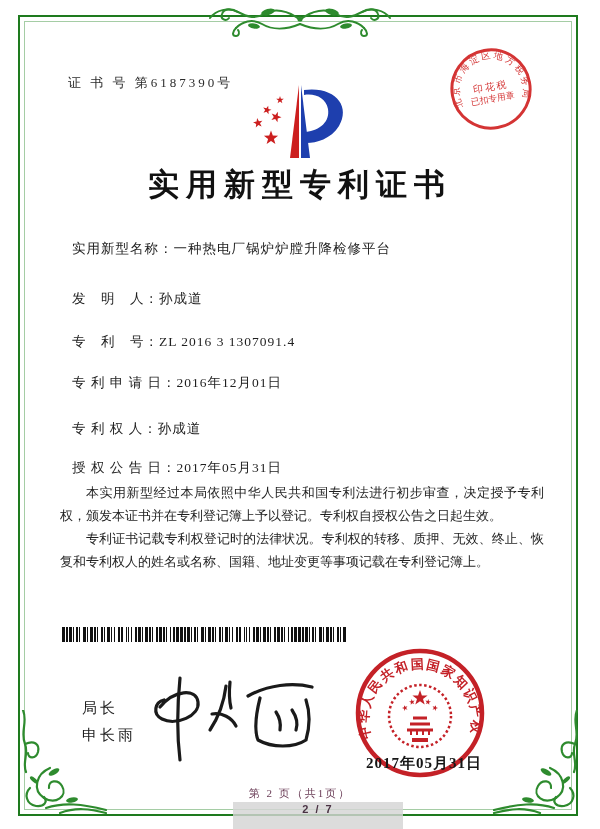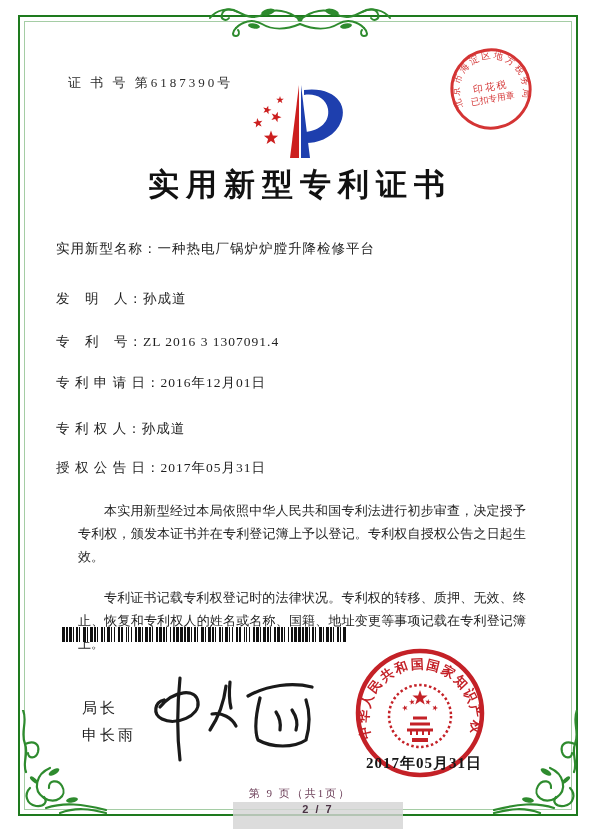--- a/index.html
+++ b/index.html
@@ -7,26 +7,26 @@
     width:600px;height:829px;position:relative;background:#ffffff;
     font-family:"Liberation Serif","DejaVu Serif",serif;color:#222;overflow:hidden;
   }
   .frame-outer{position:absolute;left:18px;top:15px;width:560px;height:801px;border:2px solid #1e7a1e;box-sizing:border-box;}
   .frame-inner{position:absolute;left:24px;top:21px;width:548px;height:789px;border:1px solid #a5cda5;box-sizing:border-box;}
   .ornament{position:absolute;pointer-events:none;}
   .cert-number{position:absolute;left:68px;top:74px;font-size:13px;letter-spacing:3px;color:#2b2b2b;}
   .logo{position:absolute;left:225px;top:82px;}
   .title{position:absolute;left:0;top:164px;width:600px;text-align:center;
          font-size:31px;font-weight:bold;letter-spacing:7px;color:#111;}
-  .field{position:absolute;left:56px;font-size:13.5px;color:#1f1f1f;white-space:nowrap;}
+  .field{position:absolute;left:72px;font-size:13.5px;color:#1f1f1f;white-space:nowrap;}
   .field .lab{letter-spacing:1px;}
   .field .val{letter-spacing:1px;}
   .bodytext{position:absolute;left:60px;top:481px;width:484px;font-size:13px;line-height:23px;
             text-align:justify;color:#1f1f1f;}
-  .bodytext p{margin:18px;text-indent:2em;}
+  .bodytext p{margin:0;text-indent:2em;}
   .barcode{position:absolute;left:62px;top:627px;width:284px;height:15px;overflow:hidden;white-space:nowrap;font-size:0;}
   .director{position:absolute;left:82px;top:694px;font-family:"Liberation Sans","DejaVu Sans",sans-serif;
             font-size:15px;letter-spacing:3px;color:#1c1c1c;line-height:27px;}
   .signature{position:absolute;left:140px;top:672px;}
   .seal{position:absolute;left:353px;top:646px;}
   .seal-date{position:absolute;left:366px;top:754px;font-size:15px;font-weight:600;color:#161616;letter-spacing:1px;}
   .tax-stamp{position:absolute;left:447px;top:45px;transform:rotate(-10deg);}
   .footer-pageinfo{position:absolute;left:0;top:786px;width:600px;text-align:center;
                    font-size:11px;letter-spacing:2px;color:#6a3c56;}
   .viewer-bar{position:absolute;left:233px;top:802px;width:170px;height:32px;
@@ -162,16 +162,16 @@
       <polygon stroke="none" points="58.5,53.0 59.5,54.9 61.6,54.6 60.2,56.2 61.2,58.1 59.2,57.2 57.7,58.7 57.9,56.6 56.0,55.6 58.1,55.2"></polygon>
       <polygon stroke="none" points="75.5,53.0 75.9,55.2 78.0,55.6 76.1,56.6 76.3,58.7 74.8,57.2 72.8,58.1 73.8,56.2 72.4,54.6 74.5,54.9"></polygon>
       <polygon stroke="none" points="83.0,59.2 83.0,61.3 85.0,62.1 82.9,62.7 82.8,64.9 81.6,63.1 79.5,63.7 80.8,62.0 79.6,60.2 81.7,60.8"></polygon>
       <path d="M54,84 h26 M57,78 h20 M60,72 h14" fill="none" stroke-width="3"></path>
       <path d="M58,84 v5 M64,84 v5 M70,84 v5 M76,84 v5" fill="none" stroke-width="2"></path>
       <rect x="59" y="92" width="16" height="4" stroke="none"></rect>
     </g>
   </svg>
   <div class="seal-date">2017年05月31日</div>
 
-  <div class="footer-pageinfo">第 9 页（共1页）</div>
+  <div class="footer-pageinfo">第 2 页（共1页）</div>
   <div class="viewer-bar">2 / 7</div>
 
 </div>
 
 </body></html>

